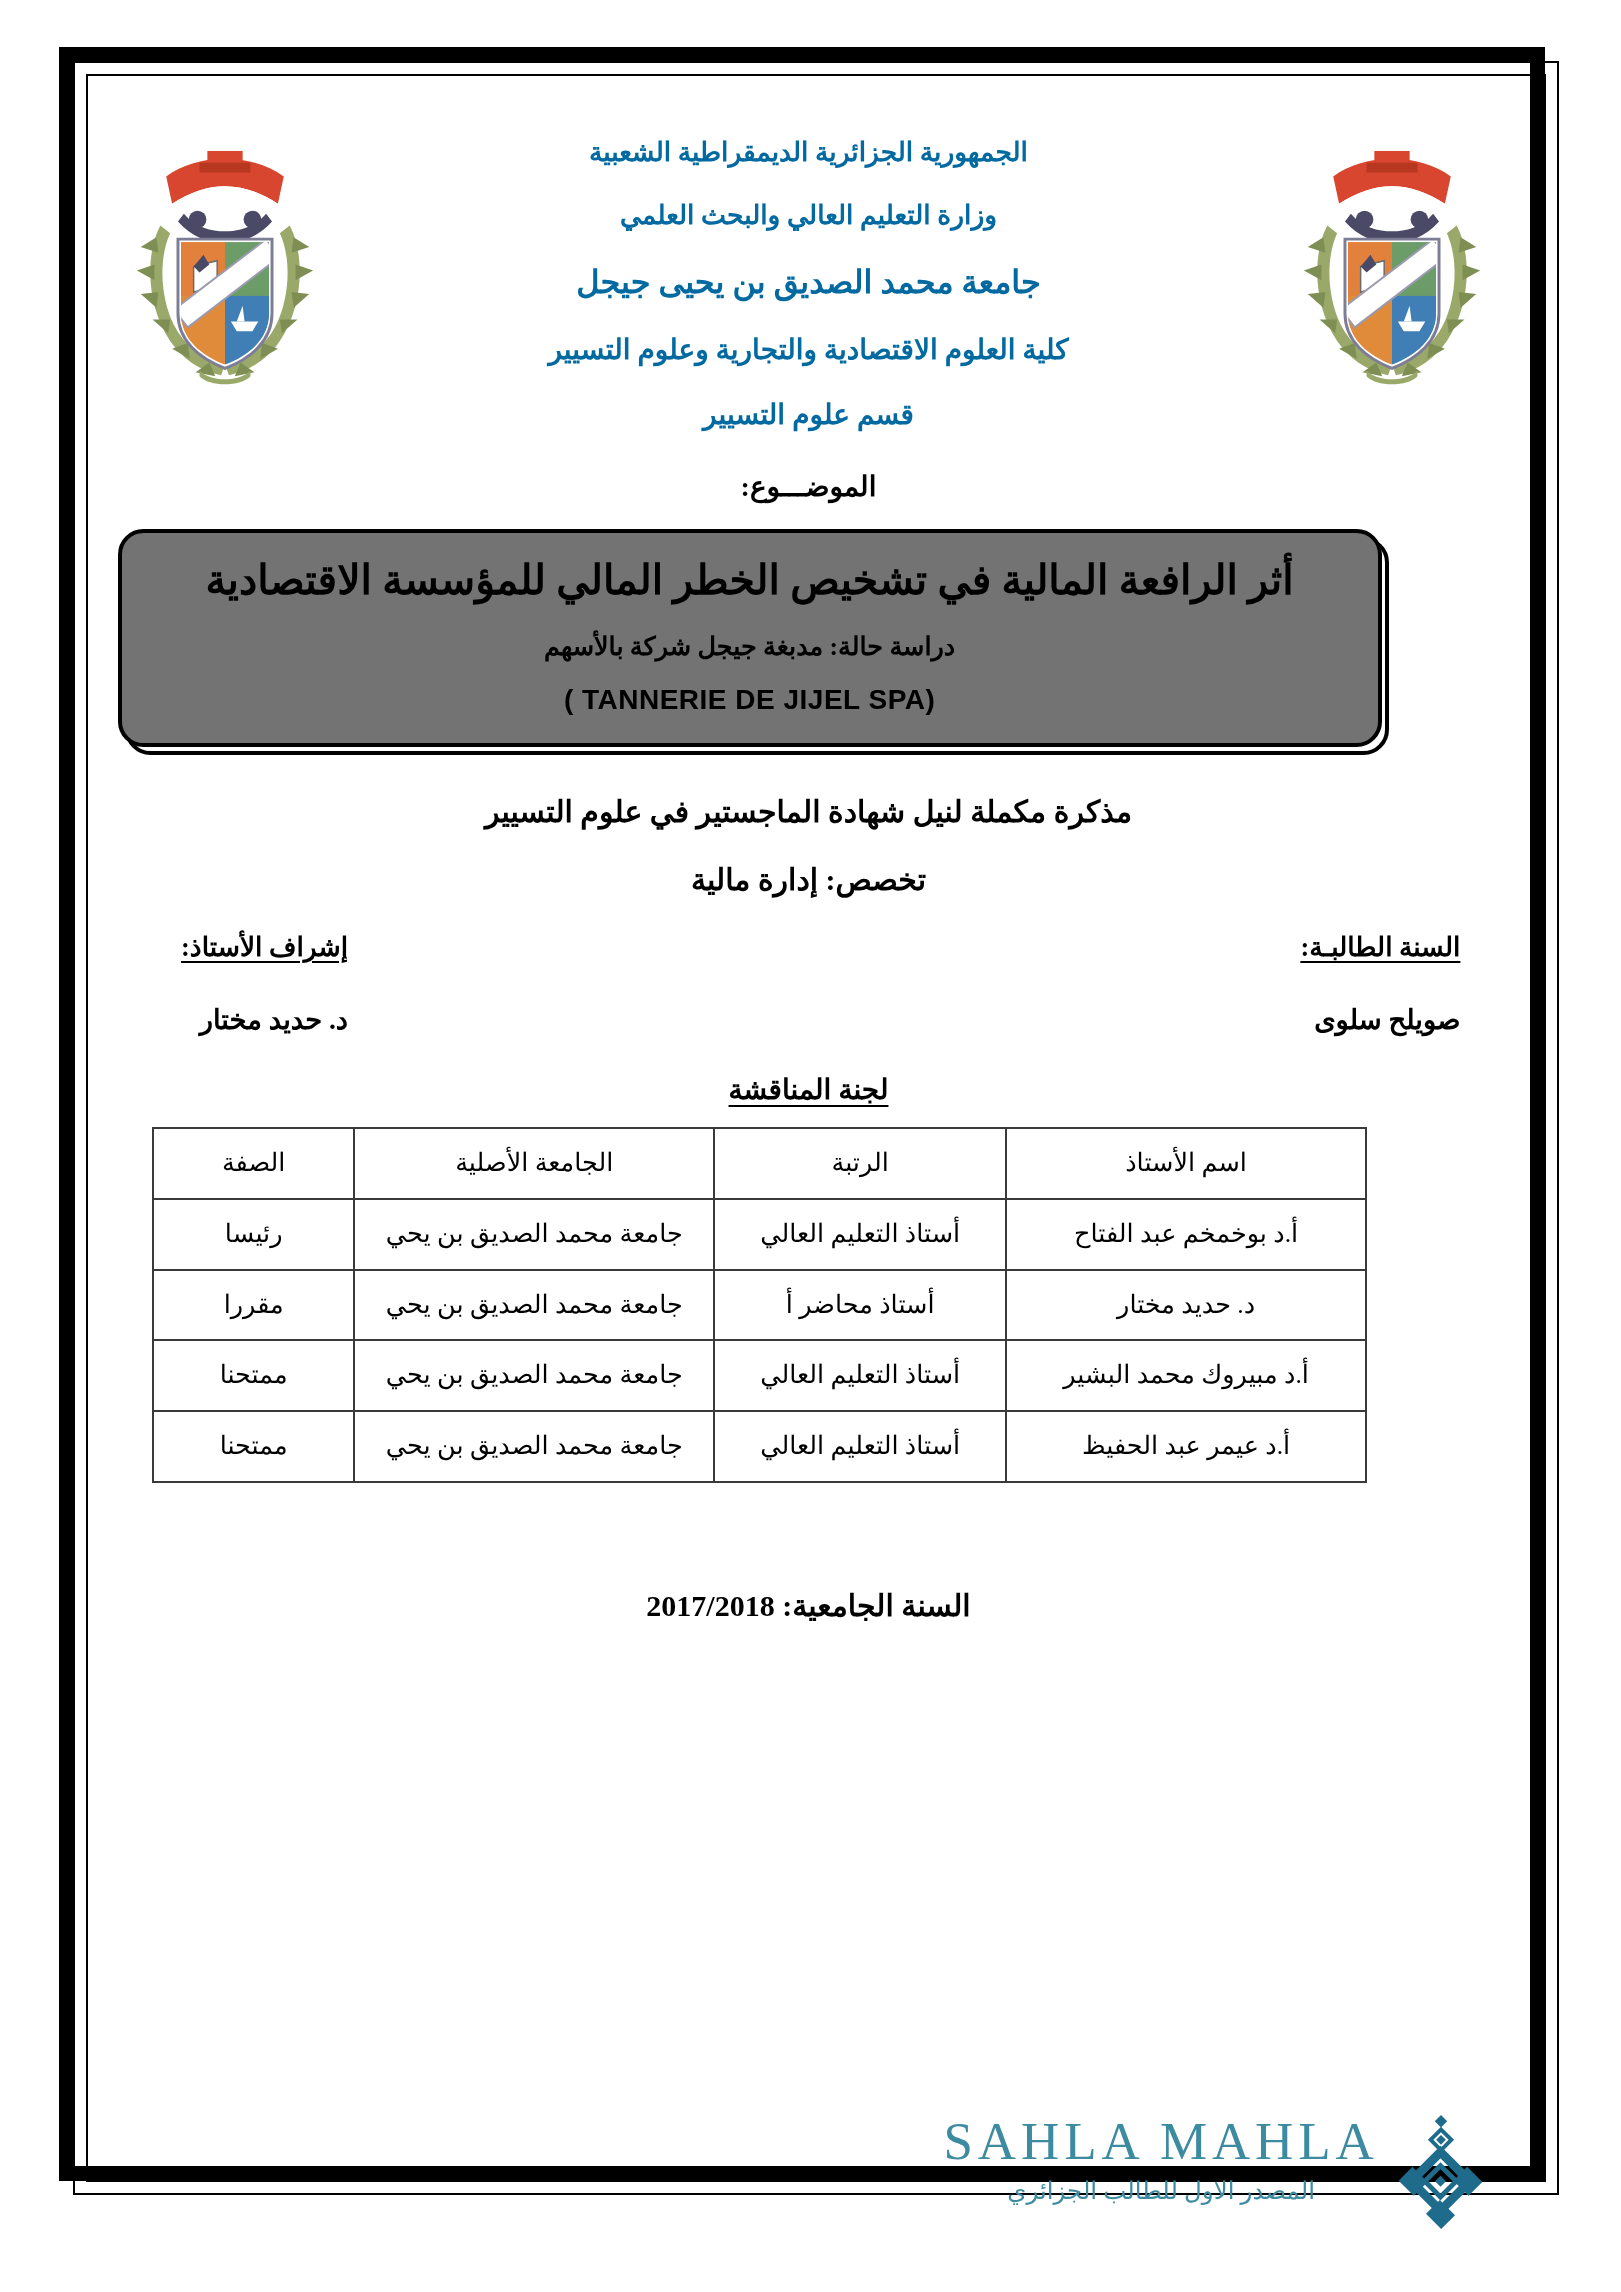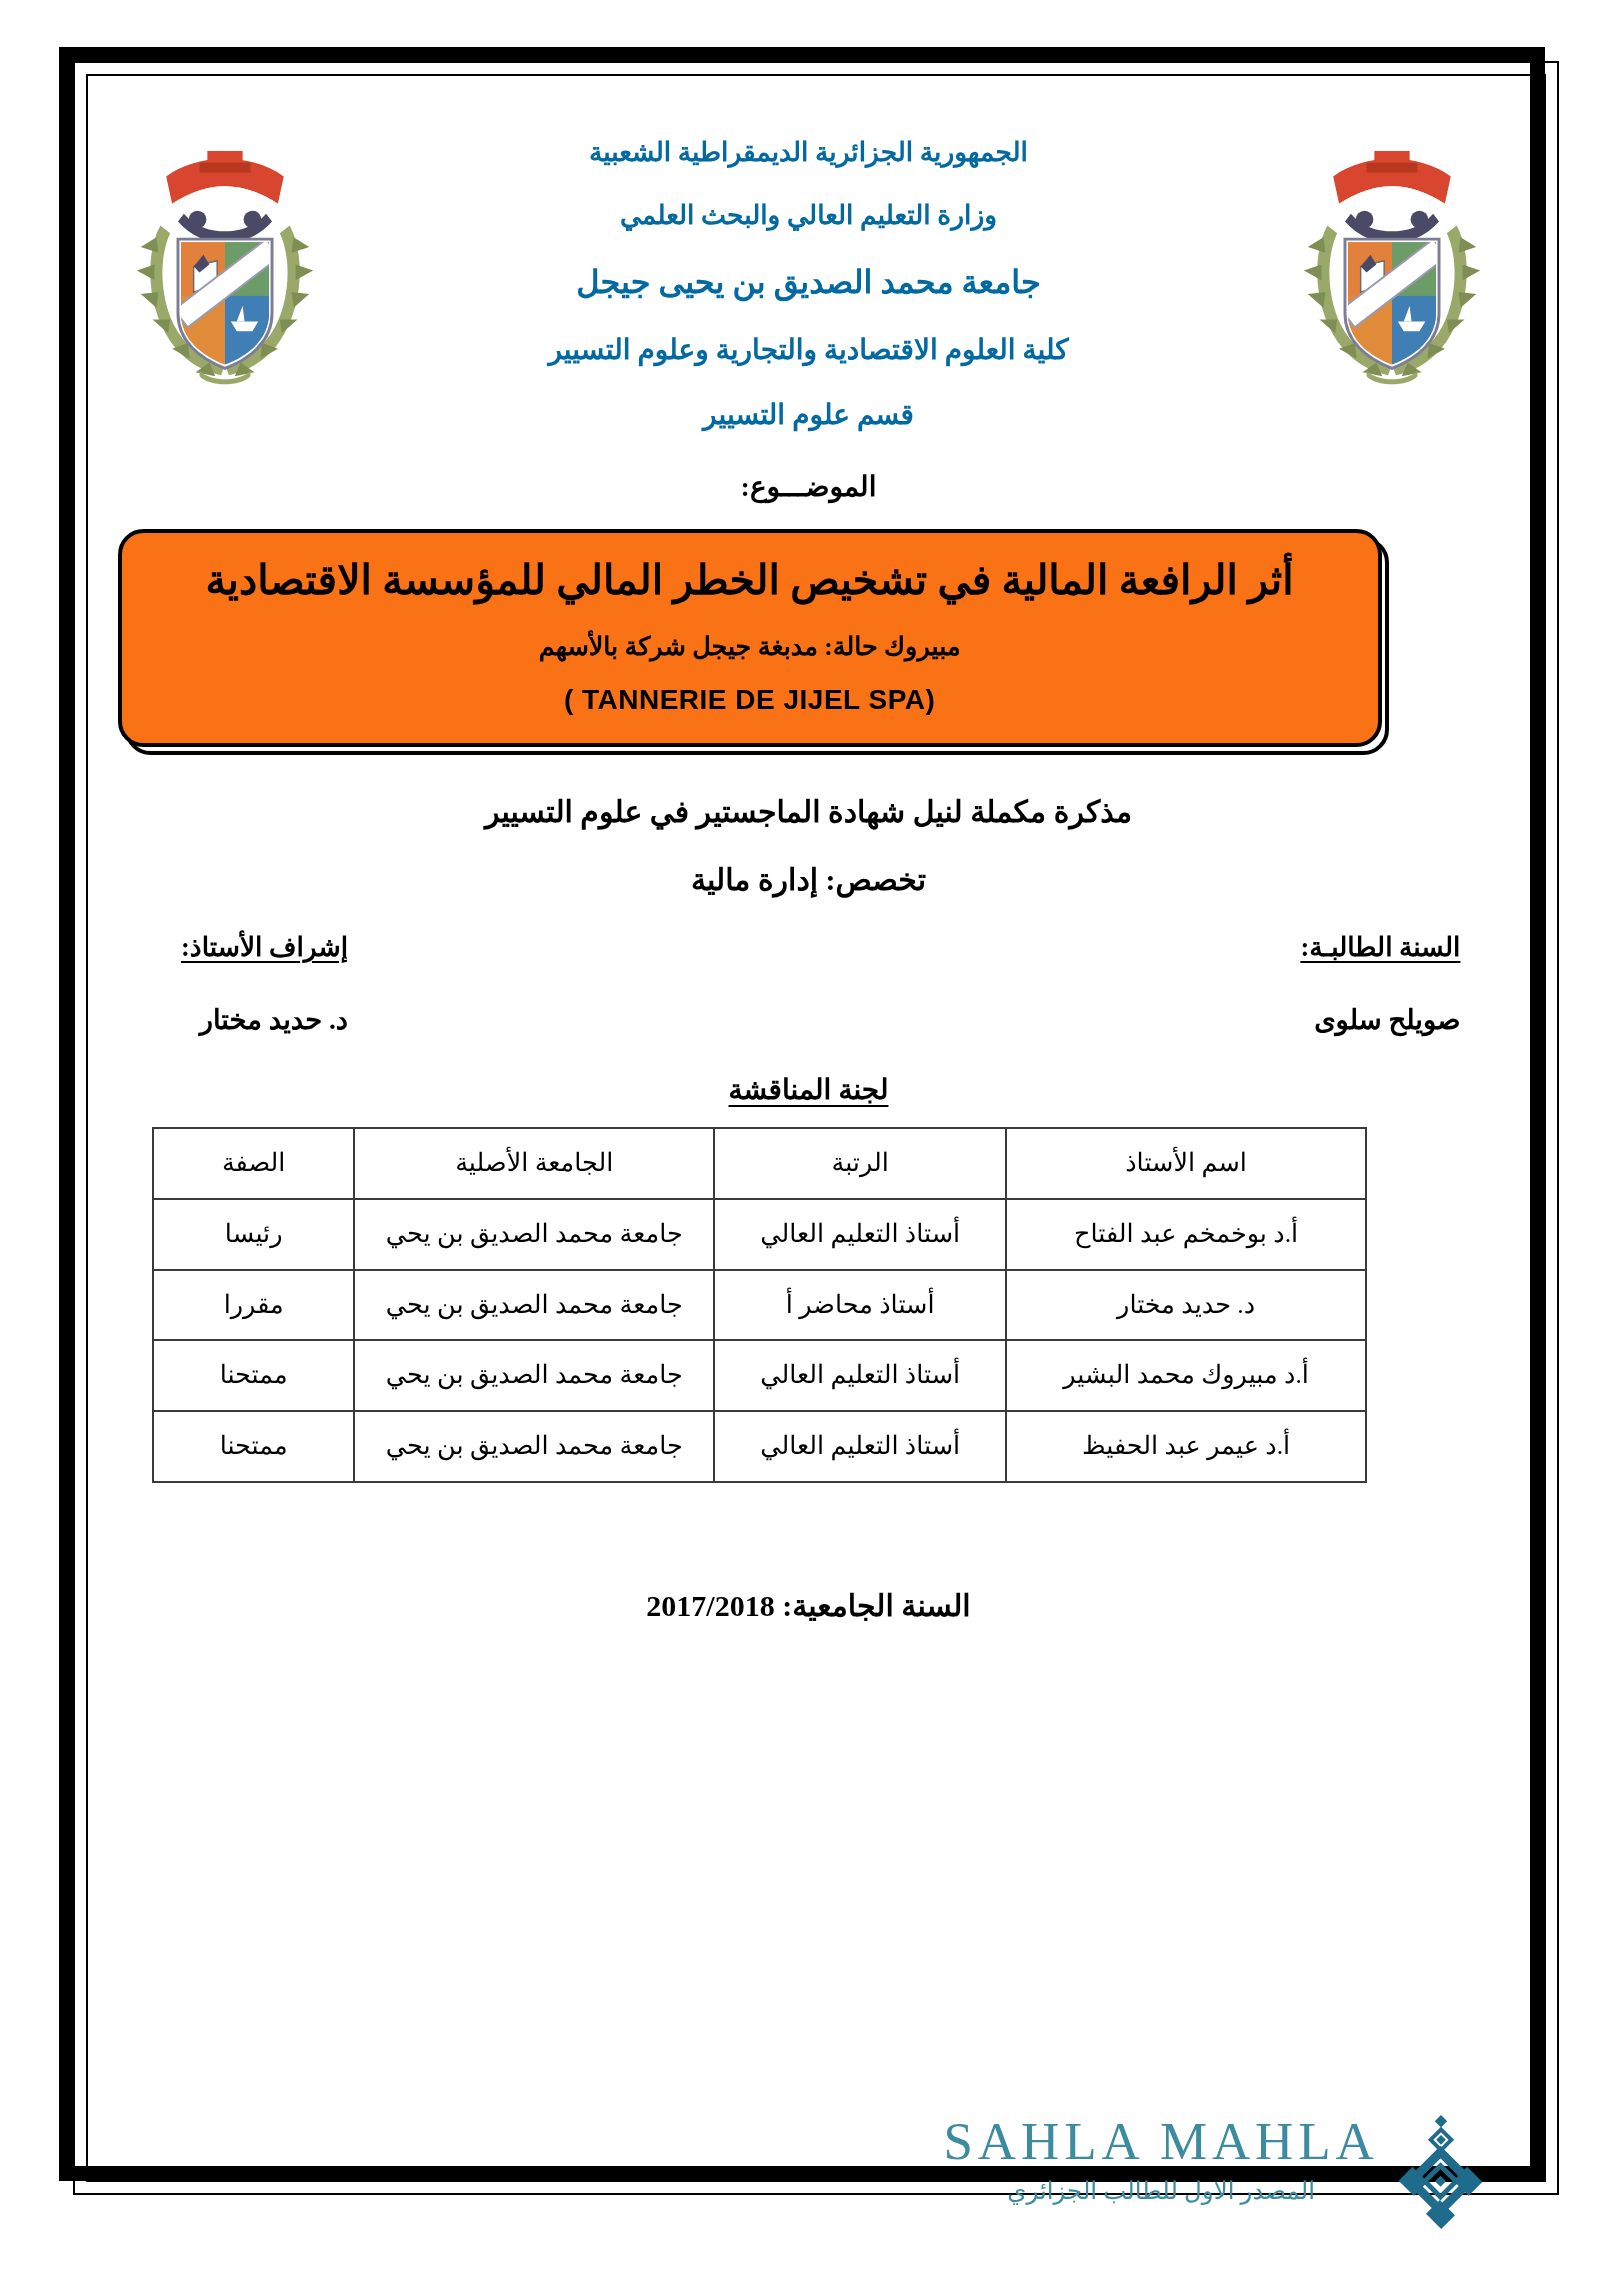--- a/index.html
+++ b/index.html
@@ -115,21 +115,21 @@
     border-radius: 25.5px;
     box-sizing: border-box;
   }
   .title-box {
     position: absolute;
     left: 0; top: 0;
     width: 1264px; height: 218px;
     border: 4.9px solid #000;
     border-radius: 25.5px;
     box-sizing: border-box;
-    background: #f97316;
+    background: #737373;
     display: flex;
     flex-direction: column;
     align-items: center;
     justify-content: flex-start;
     padding-top: 21.6px;
   }
   .title-main {
     font-family: "Liberation Serif", "DejaVu Serif", serif;
     font-size: 41px;
     font-weight: bold;
@@ -380,21 +380,21 @@
       <div class="hline hline-4">كلية العلوم الاقتصادية والتجارية وعلوم التسيير</div>
       <div class="hline hline-5">قسم علوم التسيير</div>
     </div>
 
     <div class="subject-label">الموضـــوع:</div>
 
     <div class="title-box-wrap">
       <div class="title-box-shadow"></div>
       <div class="title-box">
         <div class="title-main">أثر الرافعة المالية في تشخيص الخطر المالي للمؤسسة الاقتصادية</div>
-        <div class="title-case">مبيروك حالة: مدبغة جيجل شركة بالأسهم</div>
+        <div class="title-case">دراسة حالة: مدبغة جيجل شركة بالأسهم</div>
         <div class="title-latin">( TANNERIE DE JIJEL SPA)</div>
       </div>
     </div>
 
     <div class="degree-line degree-1">مذكرة مكملة لنيل شهادة الماجستير في علوم التسيير</div>
     <div class="degree-line degree-2">تخصص: إدارة مالية</div>
 
     <div class="people">
       <div class="person person-student">
         <div class="person-label">السنة الطالبـة:</div>

